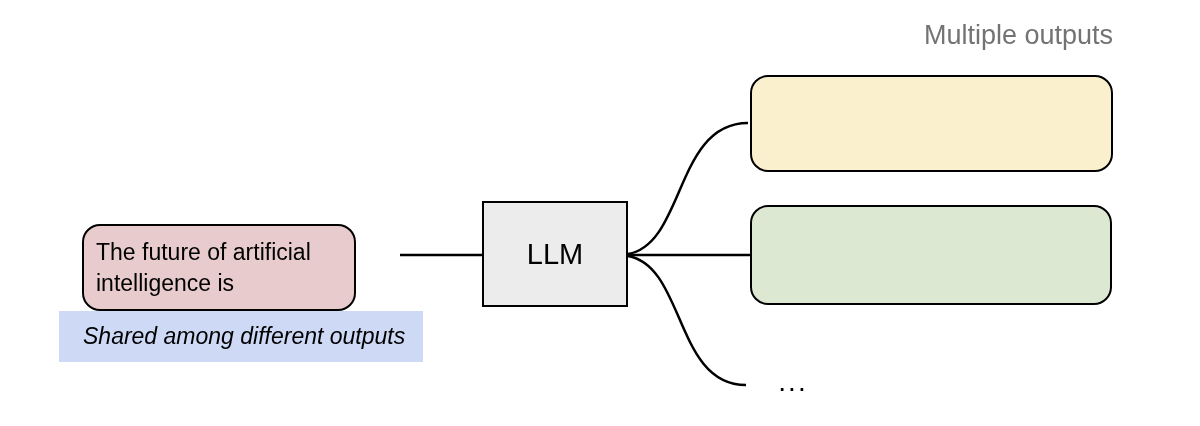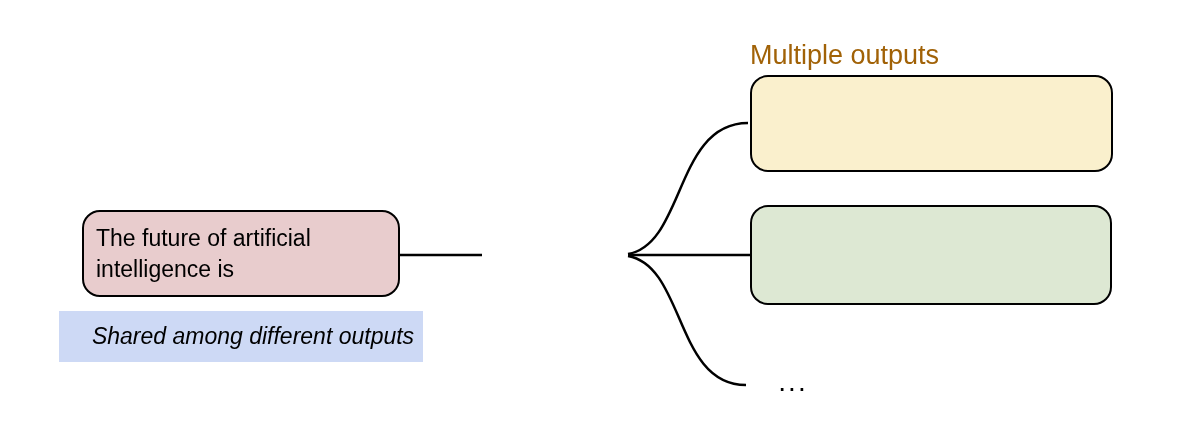--- a/index.html
+++ b/index.html
@@ -29,52 +29,50 @@
     stroke: var(--stroke, #000000);
     stroke-width: 2.5;
     fill: none;
     stroke-linecap: butt;
   }
 
   
   .section-title {
     font-size: 27px;
     line-height: 30px;
-    text-align: left;
-    color: #a16207;
+    text-align: right;
+    color: #737373;
     white-space: nowrap;
-    margin-top: 20px;
   }
   #prompt-title  { left: 82px;  top: 160px; width: 318px; }
   #outputs-title { left: 750px; top: 20px;  width: 363px; }
 
   
   #prompt-box {
-    left: 82px; top: 210px;
-    width: 318px; height: 87px;
+    left: 82px; top: 224px;
+    width: 274px; height: 87px;
     box-sizing: border-box;
     background: var(--prompt-fill, #e8cccd);
     border: 2.5px solid var(--stroke, #000);
     border-radius: 18px;
     display: flex;
     align-items: center;
     padding: 2px 18px 2px 12px;
     font-size: 23px;
     line-height: 31px;
   }
 
   
   #shared-note {
     left: 59px; top: 311px;
     width: 364px; height: 51px;
     box-sizing: border-box;
     background: var(--shared-fill, #cdd9f5);
     display: flex;
     align-items: center;
-    justify-content: center;
     font-size: 23px;
     font-style: italic;
     white-space: nowrap;
     padding-left: 24px;
   }
 
   
   #llm-box {
     left: 482px; top: 201px;
     width: 146px; height: 106px;
@@ -127,20 +125,23 @@
 
 
   <div class="abs" id="prompt-box">
     <span>The future of artificial intelligence is</span>
   </div>
 
   <div class="abs" id="shared-note">
     <span>Shared among different outputs</span>
   </div>
 
+  <div class="abs" id="llm-box">
+    <span>LLM</span>
+  </div>
 
   <div class="abs section-title" id="outputs-title">Multiple outputs</div>
 
   <div class="abs output-box" id="output-box-1"></div>
 
   <div class="abs output-box" id="output-box-2"></div>
 
   <div class="abs" id="more-indicator">...</div>
 
 </div>

